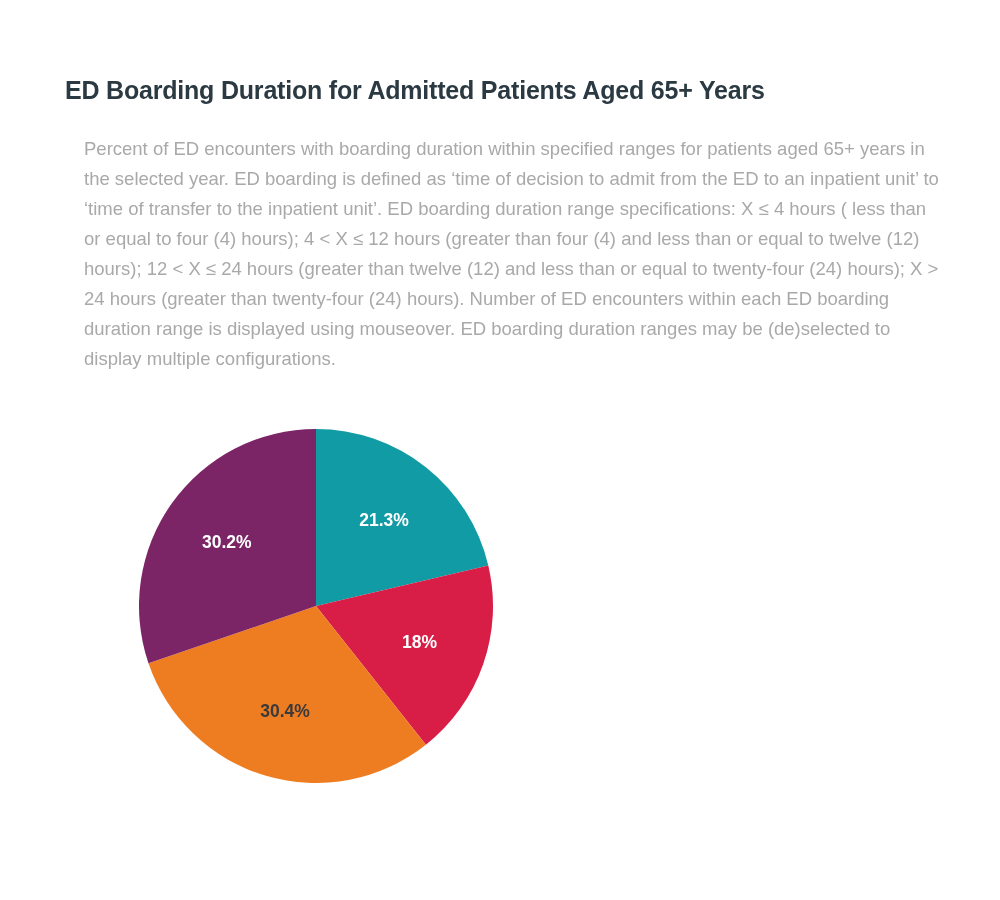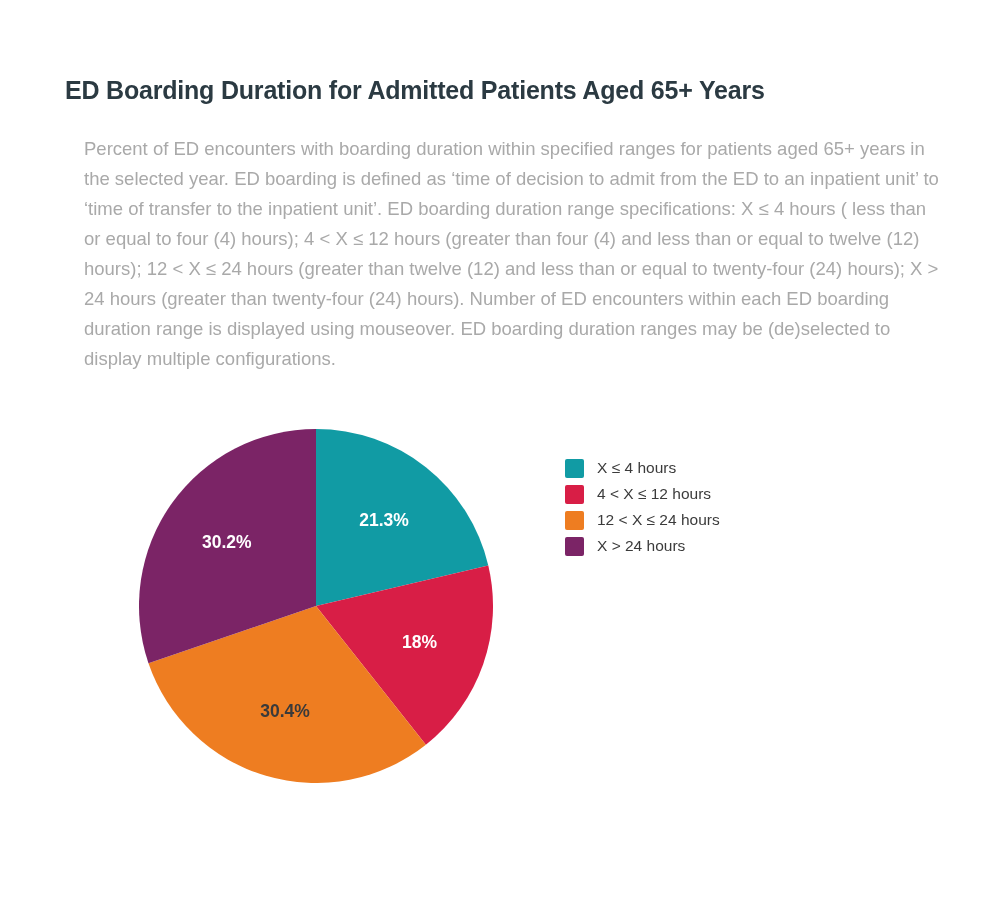--- a/index.html
+++ b/index.html
@@ -115,33 +115,15 @@
           </g>
         <g id="pie-labels">
             <text x="245.1" y="97.0" text-anchor="middle" class="slice-label">21.3%</text>
             <text x="280.6" y="219.1" text-anchor="middle" class="slice-label">18%</text>
             <text x="146.0" y="288.3" text-anchor="middle" class="slice-label dark">30.4%</text>
             <text x="87.8" y="119.1" text-anchor="middle" class="slice-label">30.2%</text>
           </g>
       </svg>
     </div>
 
-    <div class="legend">
-      <div class="legend-item">
-        <span class="legend-swatch" style="background: rgb(17, 155, 164);"></span>
-        <span class="legend-label">X ≤ 4 hours</span>
-      </div>
-      <div class="legend-item">
-        <span class="legend-swatch" style="background: rgb(216, 30, 70);"></span>
-        <span class="legend-label">4 &lt; X ≤ 12 hours</span>
-      </div>
-      <div class="legend-item">
-        <span class="legend-swatch" style="background: rgb(238, 125, 33);"></span>
-        <span class="legend-label">12 &lt; X ≤ 24 hours</span>
-      </div>
-      <div class="legend-item">
-        <span class="legend-swatch" style="background: rgb(123, 36, 102);"></span>
-        <span class="legend-label">X &gt; 24 hours</span>
-      </div>
-    </div>
 
   </div>
 </div>
 
 </body></html>

